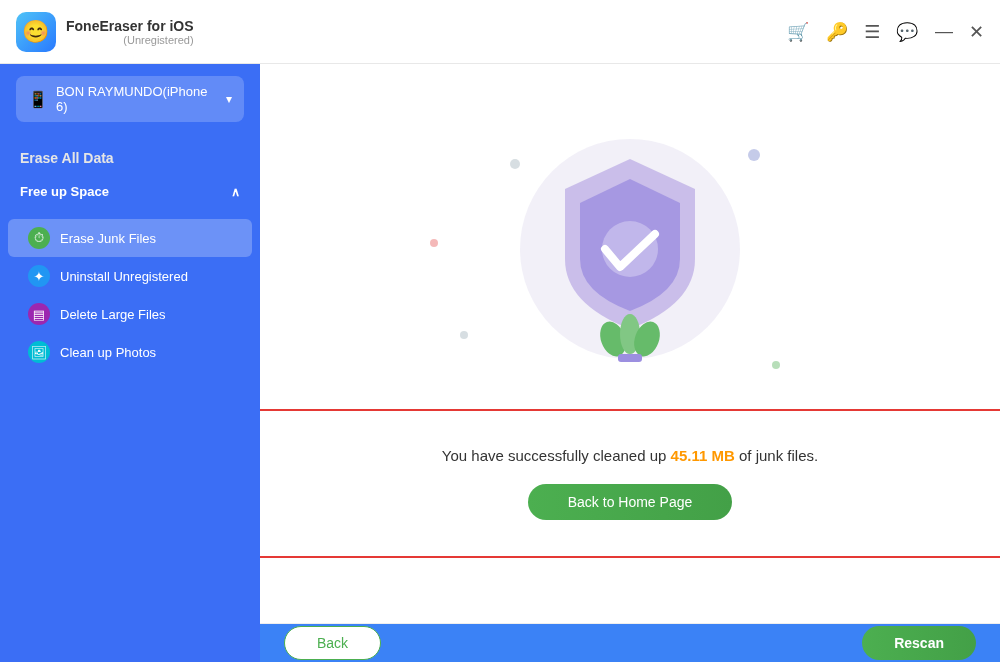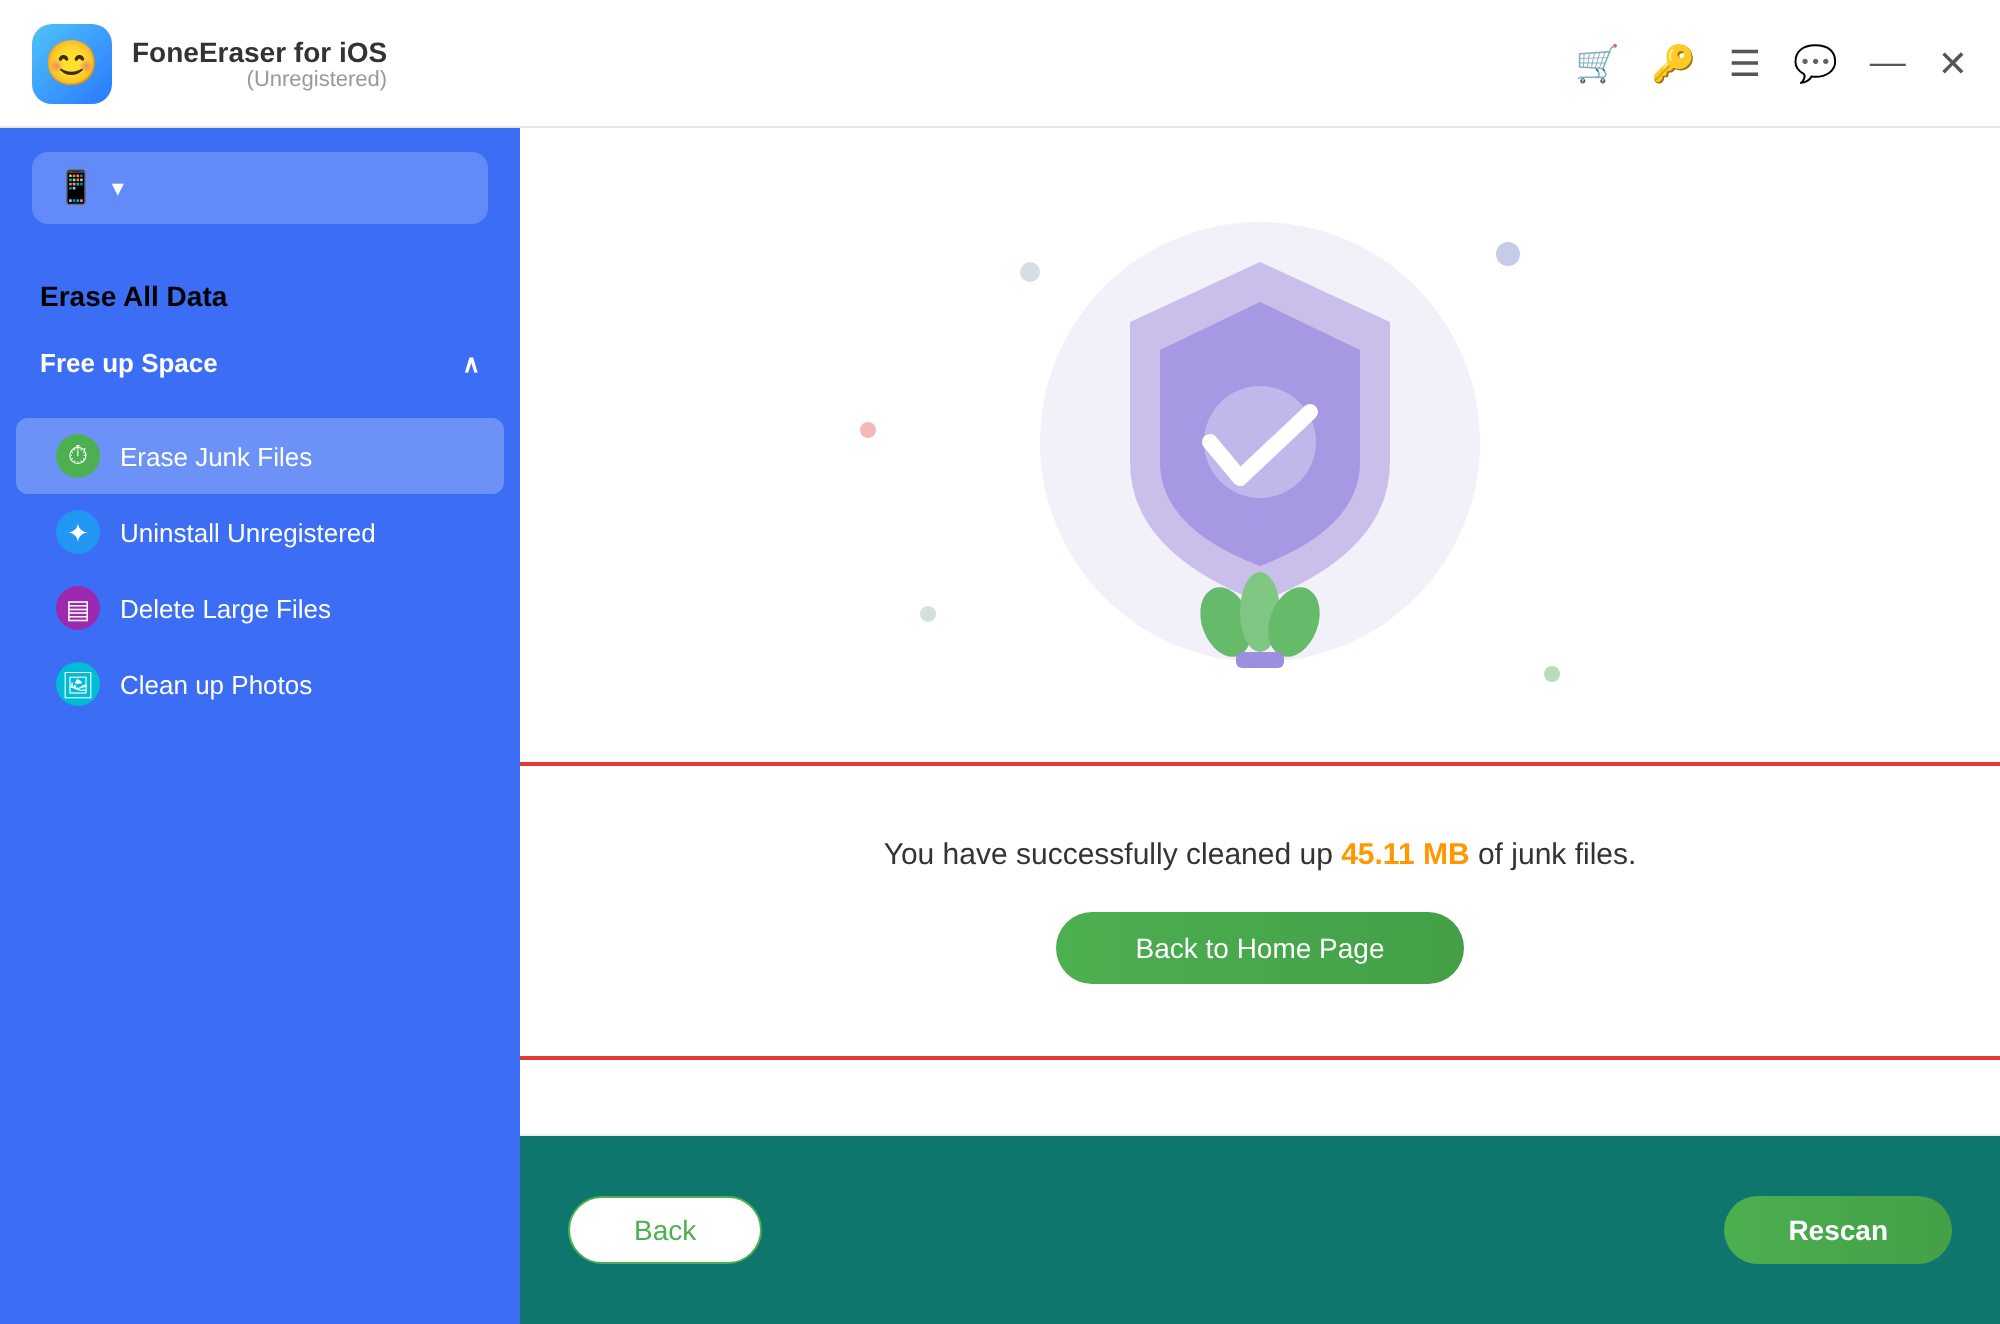--- a/index.html
+++ b/index.html
@@ -99,21 +99,21 @@
     .device-name {
       color: #fff;
       font-size: 13px;
       flex: 1;
     }
     .device-chevron {
       color: #fff;
       font-size: 12px;
     }
     .sidebar-section-title {
-      color: #000000;
+      color: #e5e5e5;
       font-size: 14px;
       font-weight: 700;
       padding: 16px 20px 8px;
     }
     .sidebar-group-header {
       color: #fff;
       font-size: 13px;
       font-weight: 700;
       padding: 10px 20px 20px;
       display: flex;
@@ -214,23 +214,23 @@
       font-size: 14px;
       font-weight: 400;
       cursor: pointer;
     }
 
     
     .content-footer {
       display: flex;
       justify-content: space-between;
       align-items: center;
-      padding: 30px 24px;
+      padding: 2px 24px;
       border-top: 1px solid #eee;
-      background: #0f766e;
+      background: #3b82f6;
     }
     .back-btn {
       border: 1.5px solid #4caf50;
       color: #4caf50;
       background: #fff;
       border-radius: 20px;
       padding: 8px 32px;
       font-size: 14px;
       cursor: pointer;
     }
@@ -272,20 +272,21 @@
     <span class="title-action">✕</span>
   </div>
 </div>
 
 <div class="main-layout">
 
   <div class="sidebar">
 
     <div class="device-selector">
       <span class="device-icon">📱</span>
+      <span class="device-name">BON RAYMUNDO(iPhone 6)</span>
       <span class="device-chevron">▾</span>
     </div>
 
     <div class="sidebar-section-title">Erase All Data</div>
 
     <div class="sidebar-group-header">
       <span>Free up Space</span>
       <span class="chevron">∧</span>
     </div>
 

